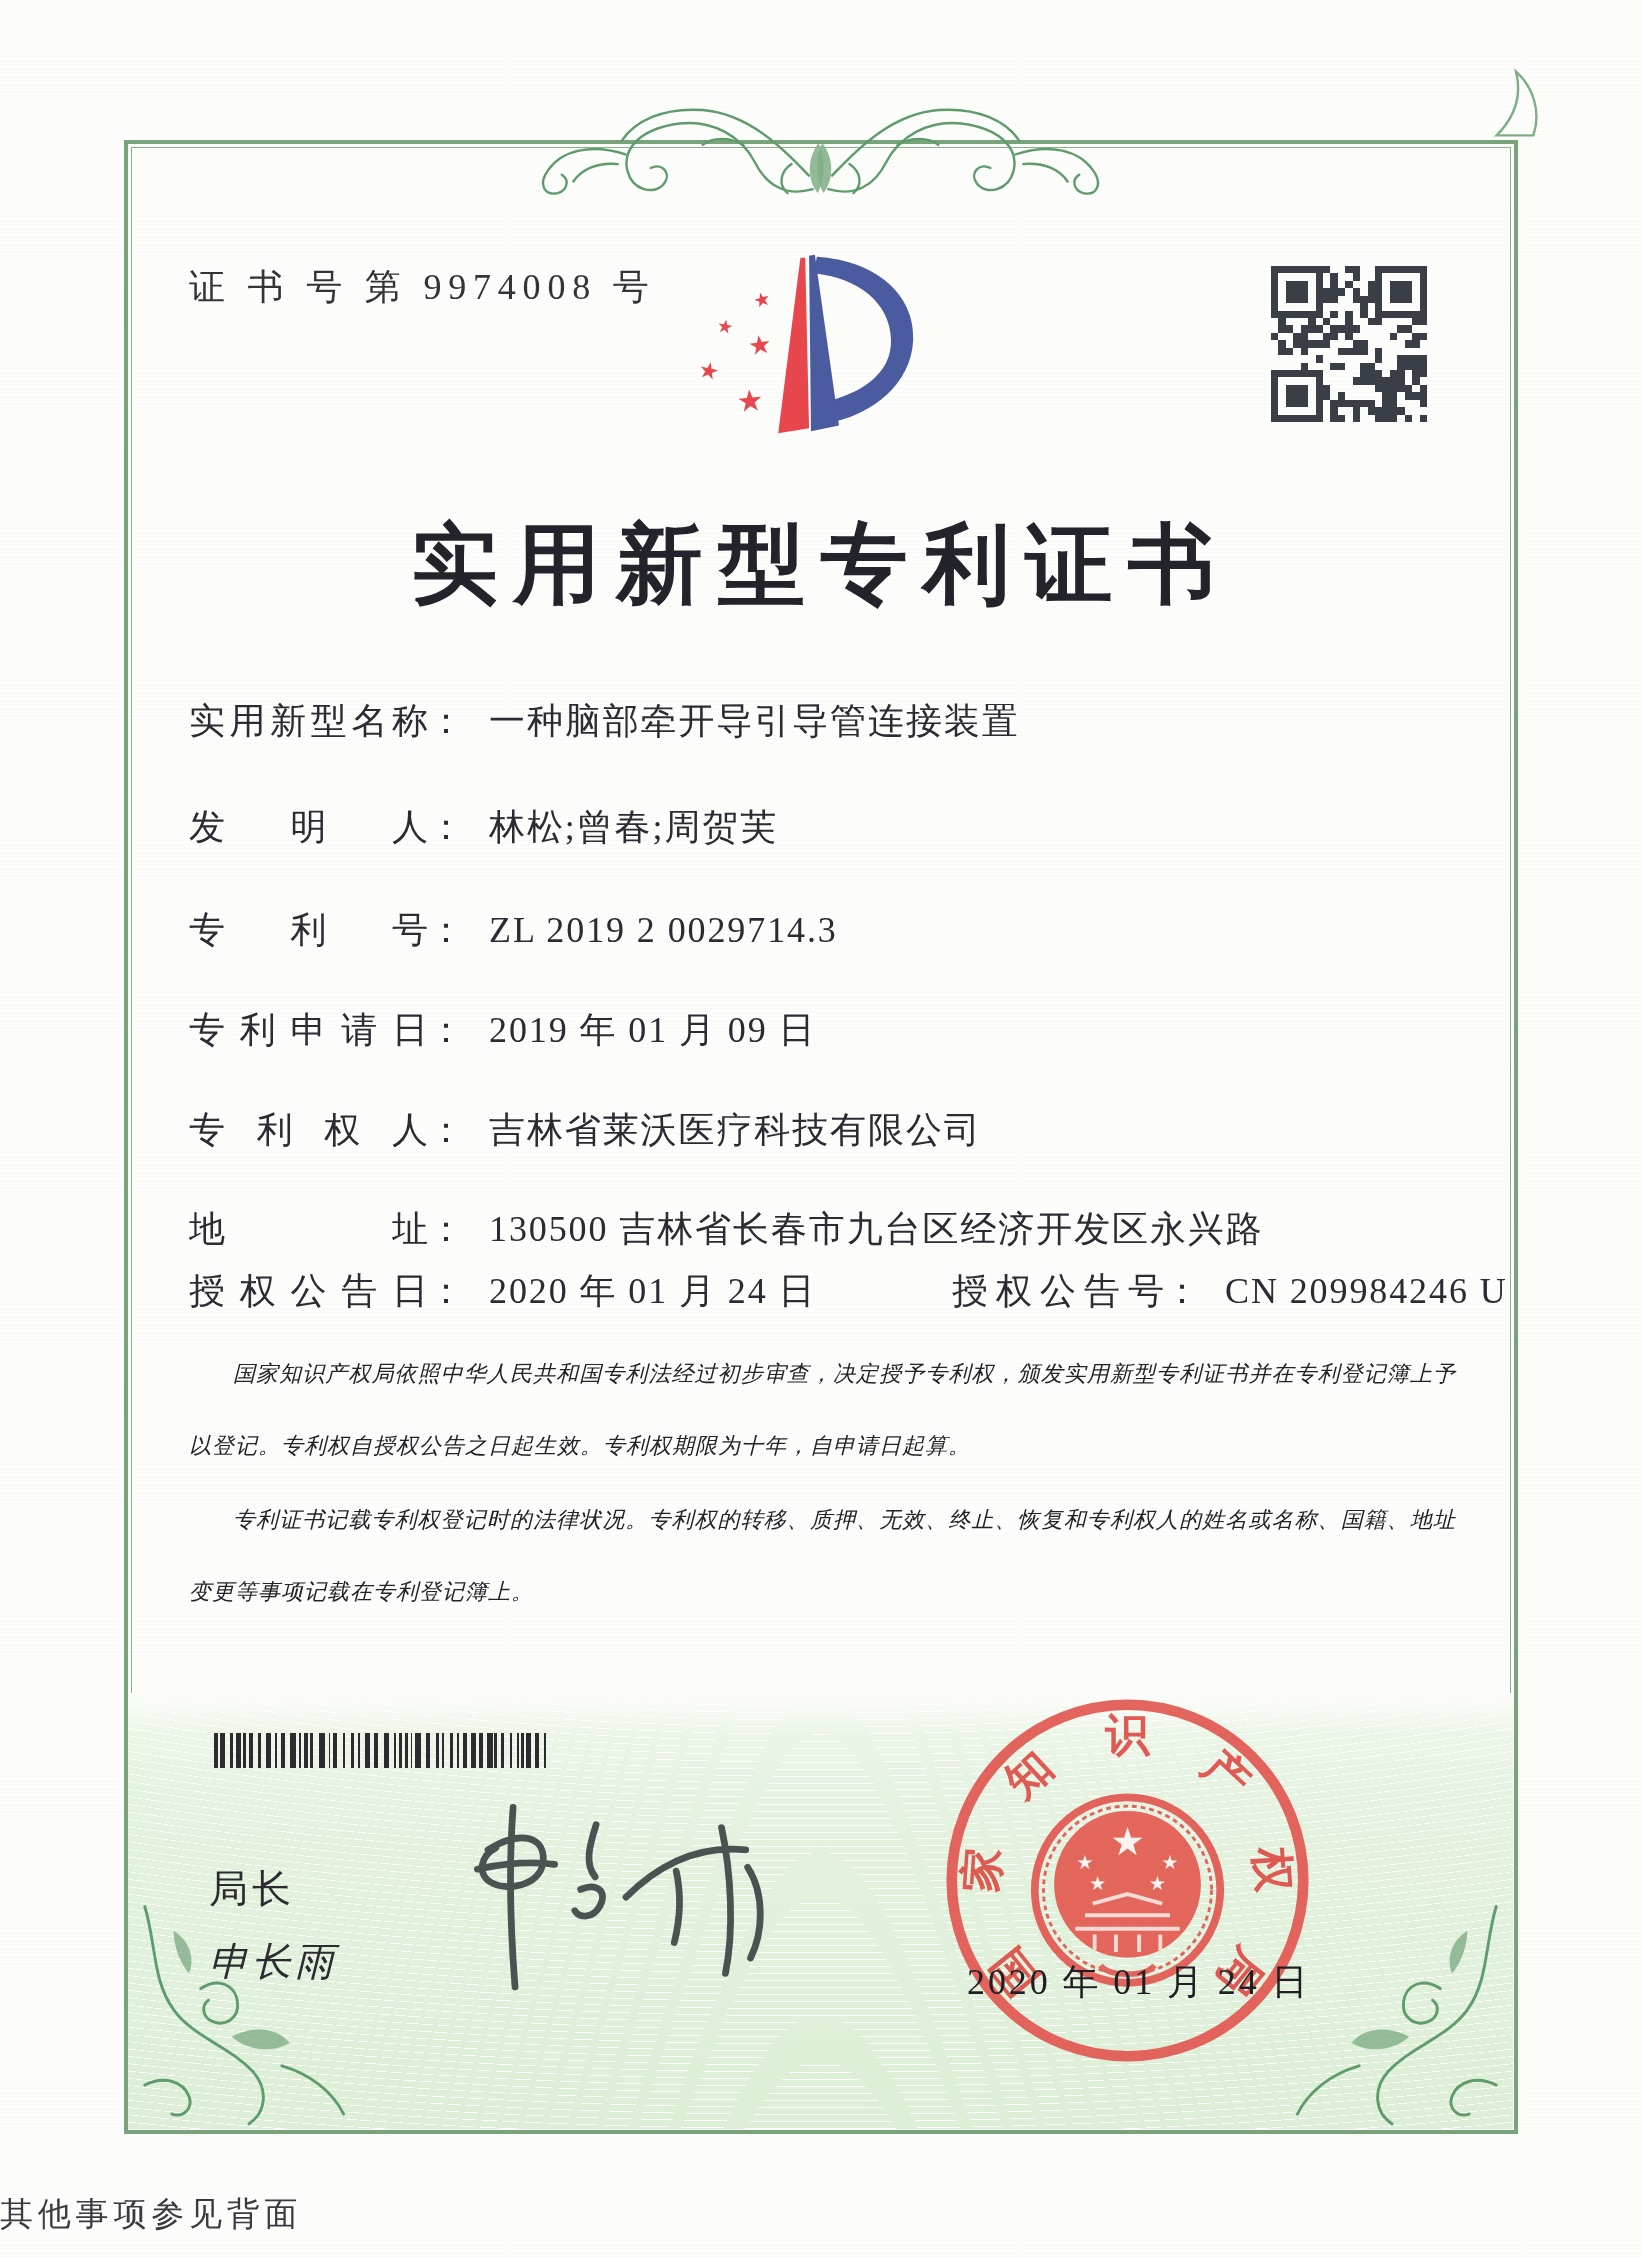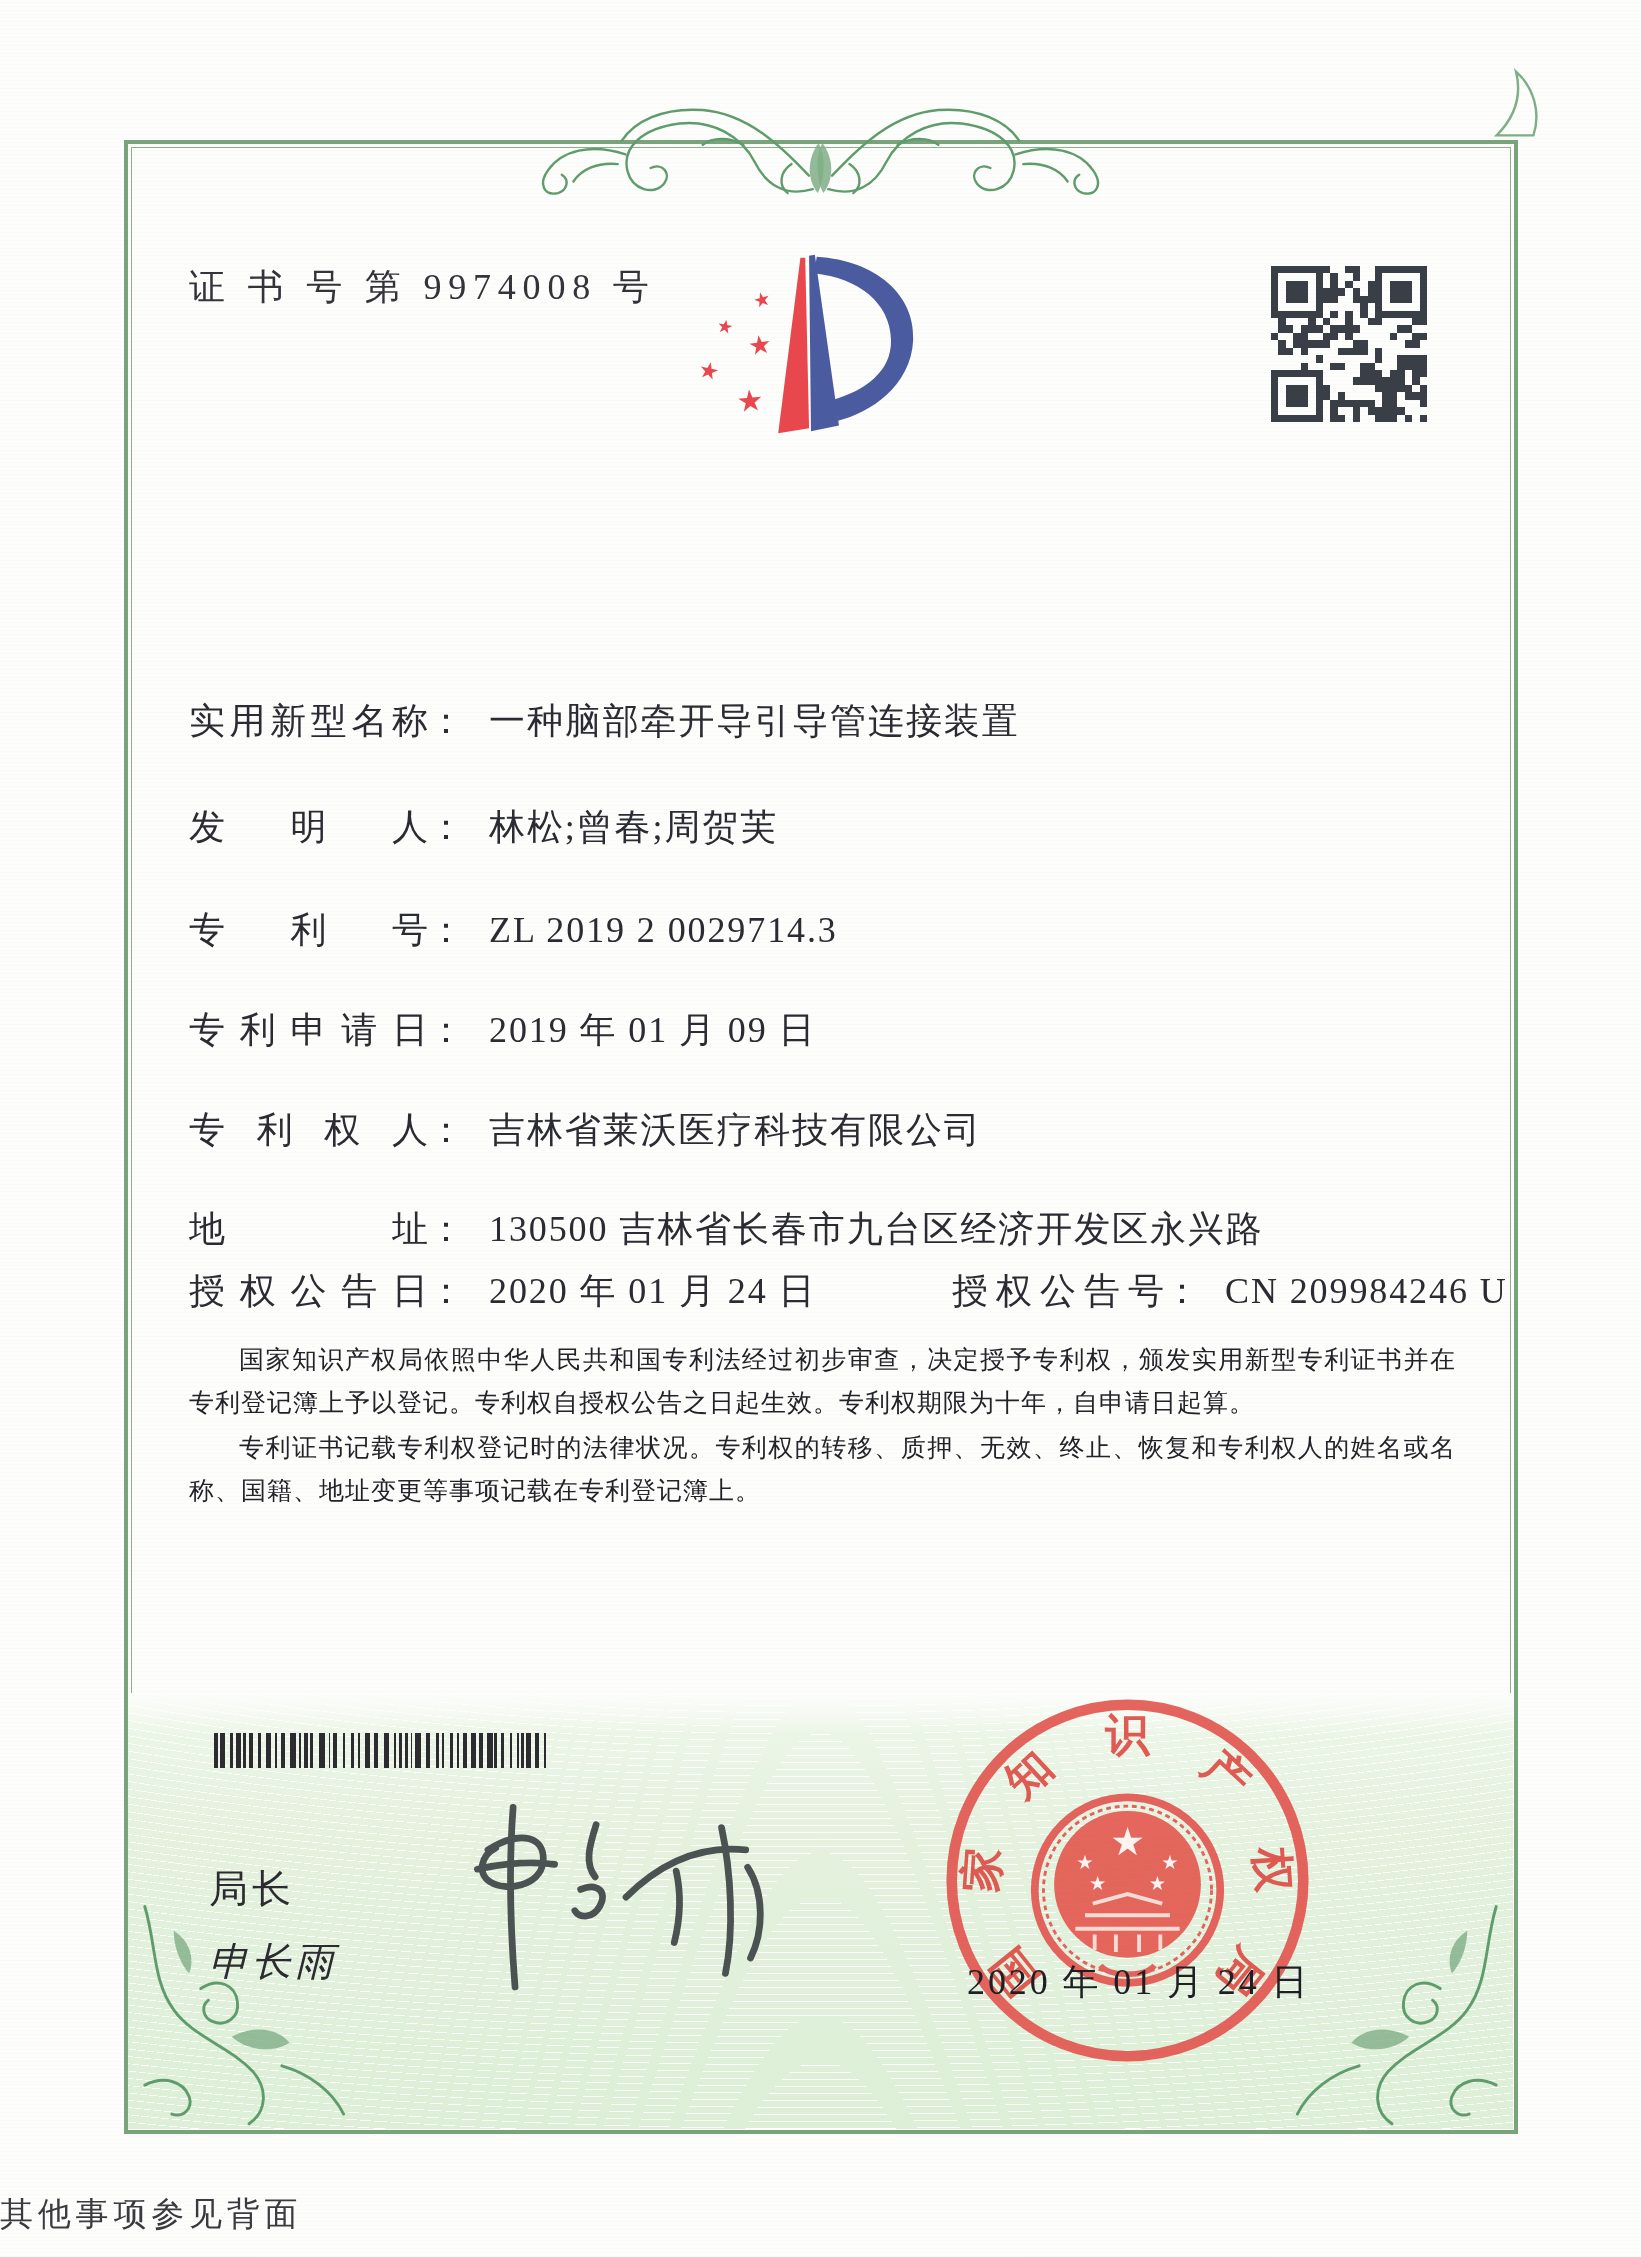--- a/index.html
+++ b/index.html
@@ -20,22 +20,22 @@
   .qr{position:absolute;left:1271px;top:266px;width:156px;height:156px;display:grid;
     grid-template-columns:repeat(21,1fr);grid-template-rows:repeat(21,1fr);}
   .qr div.on{background:#3a3f47;}
   .title{position:absolute;left:0;top:506px;width:100%;text-align:center;font-size:87px;
     font-weight:700;letter-spacing:15.4px;color:#23232b;}
   .field{position:absolute;left:189px;display:flex;align-items:baseline;font-size:36px;color:#2b2b33;}
   .flabel{display:inline-flex;justify-content:space-between;width:239px;}
   .colon{margin-right:25px;}
   .fvalue{letter-spacing:1.9px;white-space:nowrap;}
   .grant2{position:absolute;left:763px;top:0;display:flex;align-items:baseline;}
-  .paras{position:absolute;left:189px;top:1338px;width:1267px;font-size:25px;line-height:43px;
-    text-align:justify;letter-spacing:1px;color:#222229;}
+  .paras{position:absolute;left:189px;top:1338px;width:1267px;font-size:22px;line-height:72px;
+    text-align:justify;letter-spacing:1px;color:#222229;font-style:italic;}
   .paras p{margin:0 0 1.9px 0;text-indent:2em;}
   .barcode{position:absolute;left:214px;top:1733px;width:344px;height:35px;display:flex;align-items:stretch;}
   .barcode div{background:#2c2c30;}
   .btitle{position:absolute;left:209px;top:1862px;font-size:39px;letter-spacing:3.9px;color:#2b2b31;}
   .bname{position:absolute;left:209px;top:1935px;font-size:39px;letter-spacing:3.9px;color:#2b2b31;font-style:italic;}
   .sealdate{position:absolute;left:967px;top:1958px;font-size:36px;letter-spacing:2.9px;color:#1e1e24;z-index:5;}
   .pageno{position:absolute;left:0;top:2074px;width:100%;text-align:center;font-size:30px;
     letter-spacing:2.9px;color:#2e2e35;}
   .backnote{position:absolute;left:0;top:2192px;width:100%;text-align:left;font-size:33px;
     letter-spacing:4.8px;color:#3a3a40;}
@@ -519,20 +519,21 @@
       <div></div>
       <div class="on"></div>
       <div class="on"></div>
       <div class="on"></div>
       <div></div>
       <div class="on"></div>
       <div></div>
       <div class="on"></div>
     </div>
 
+  <div class="title">实用新型专利证书</div>
 
   <div class="field" style="top:697px">
     <span class="flabel">
         <span>实</span>
         <span>用</span>
         <span>新</span>
         <span>型</span>
         <span>名</span>
         <span>称</span>
       </span>

